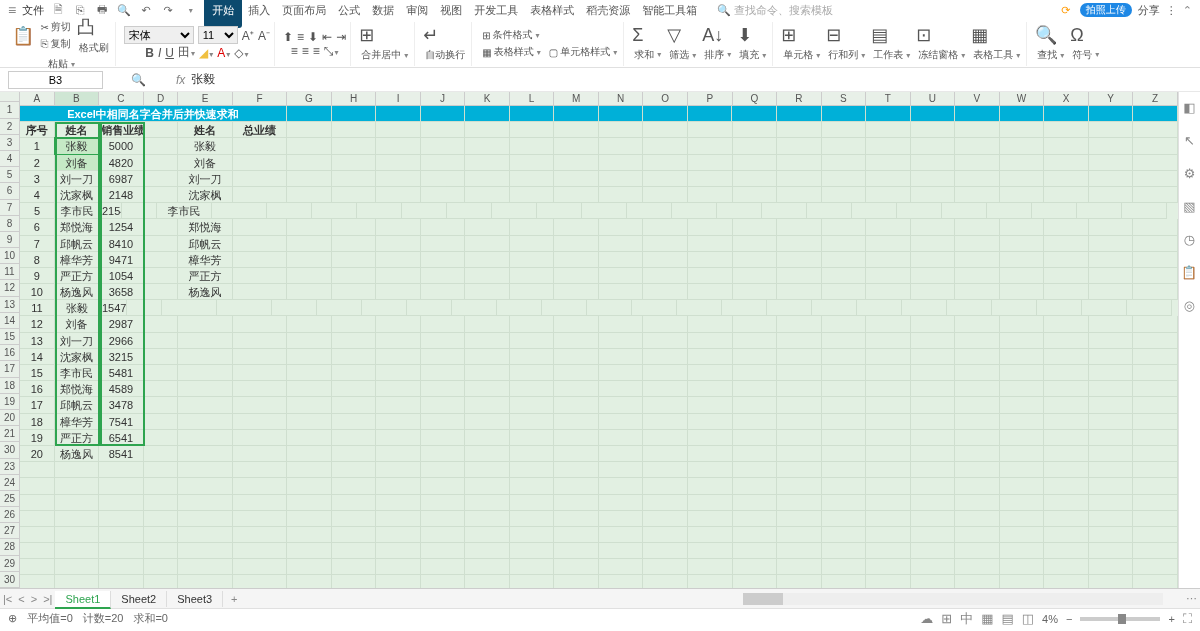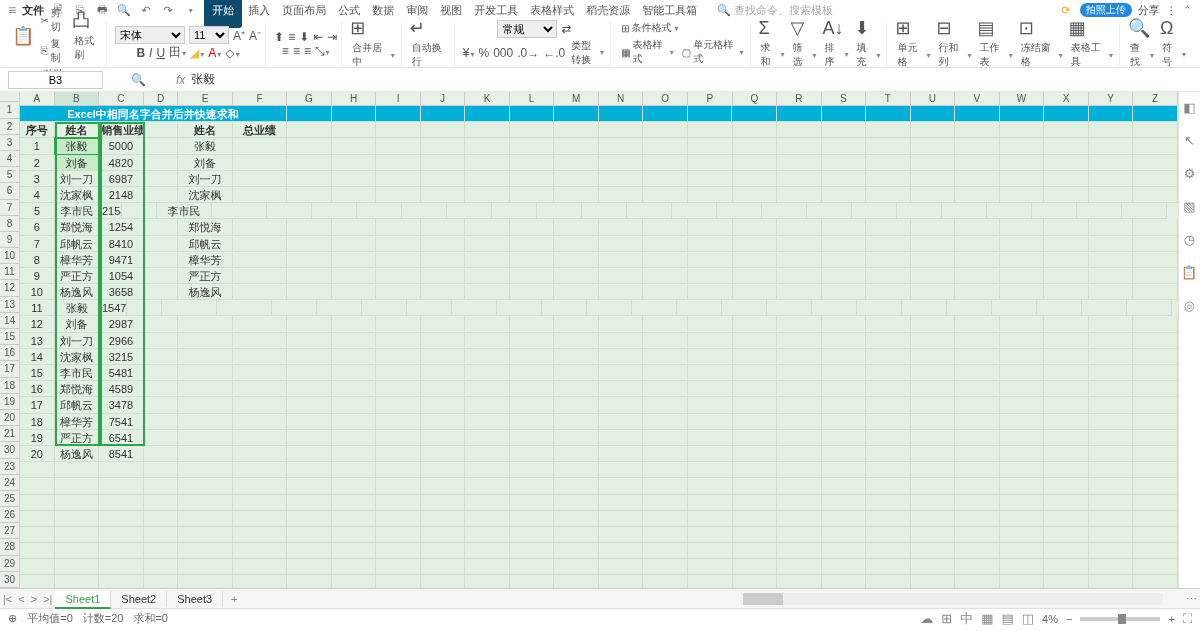--- a/index.html
+++ b/index.html
@@ -1,19 +1,19 @@
 <!DOCTYPE html>
 <html><head>
 <meta charset="utf-8">
 <style>
 *{box-sizing:border-box;margin:0;padding:0;font-family:"Microsoft YaHei",Arial,sans-serif;}
 body{background:#fff;color:#333;font-size:12px;overflow:hidden;width:1200px;height:631px;position:relative;}
 .menubar{height:20px;display:flex;align-items:center;padding:0 8px;gap:6px;font-size:11px;color:#555;}
 .menubar .ham{font-size:14px;color:#888;}
-.menubar .file{color:#333;font-weight:bold;}
+.menubar .file{color:#333;}
 .menubar .icon{width:16px;height:16px;display:inline-flex;align-items:center;justify-content:center;color:#666;}
 .menubar .tab{padding:2px 6px;cursor:pointer;}
 .menubar .tab.active{background:#0c4a6e;color:#fff;border-radius:3px;padding:12px 8px;}
 .menubar .search{margin-left:8px;color:#aaa;font-size:11px;}
 .menubar .right{margin-left:auto;display:flex;align-items:center;gap:6px;}
 .menubar .badge{background:#1e88e5;color:#fff;padding:0px 6px;border-radius:7px;font-size:10px;}
 .menubar .arrow{color:#888;}
 .ribbon{height:48px;border-bottom:1px solid #e0e0e0;display:flex;align-items:center;padding:2px 8px;gap:4px;font-size:11px;}
 .rgroup{display:flex;flex-direction:column;align-items:center;justify-content:center;padding:0 4px;border-right:1px solid #eee;height:44px;}
 .rgroup:last-child{border-right:none;}
@@ -138,34 +138,20 @@
         <span class="rbtn dd">合并居中</span>
       </div>
   </div>
   <div class="rgroup">
     <div class="col">
         <span class="ribbonic">↵</span>
         <span class="rbtn">自动换行</span>
       </div>
   </div>
   <div class="rgroup">
-    <div class="row">
-        <select class="numfmt"><option>常规</option></select>
-        <span class="tinyic">⇄</span>
-      </div>
-    <div class="row">
-      <span class="tinyic dd">¥</span>
-      <span class="tinyic">%</span>
-      <span class="tinyic">000</span>
-      <span class="tinyic">.0→</span>
-      <span class="tinyic">←.0</span>
-      <span class="rbtn dd">类型转换</span>
-    </div>
-  </div>
-  <div class="rgroup">
     <div class="col" style="align-items:flex-start;">
       <div class="rbtn dd">⊞ <span>条件格式</span></div>
       <div class="row">
        <div class="rbtn dd">▦ <span>表格样式</span></div>
        <div class="rbtn dd">▢ <span>单元格样式</span></div>
       </div>
     </div>
   </div>
   <div class="rgroup">
     <div class="row">

